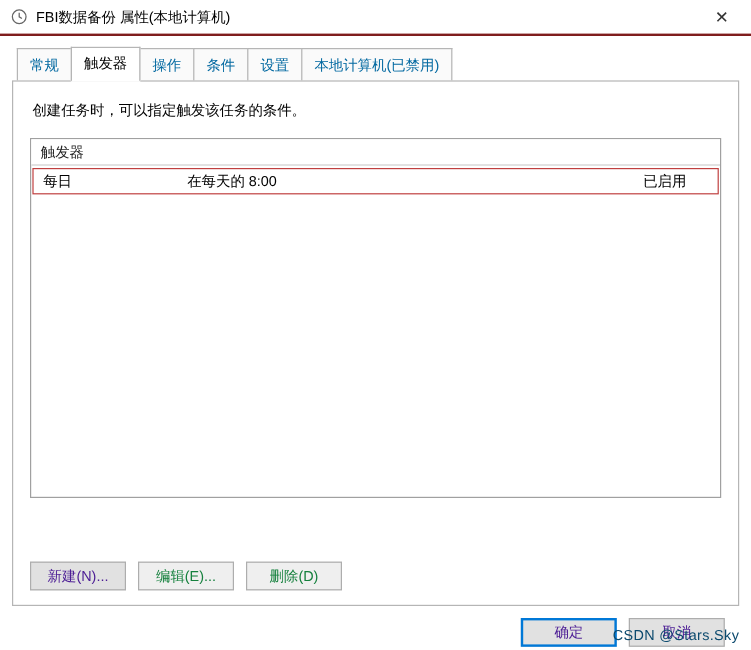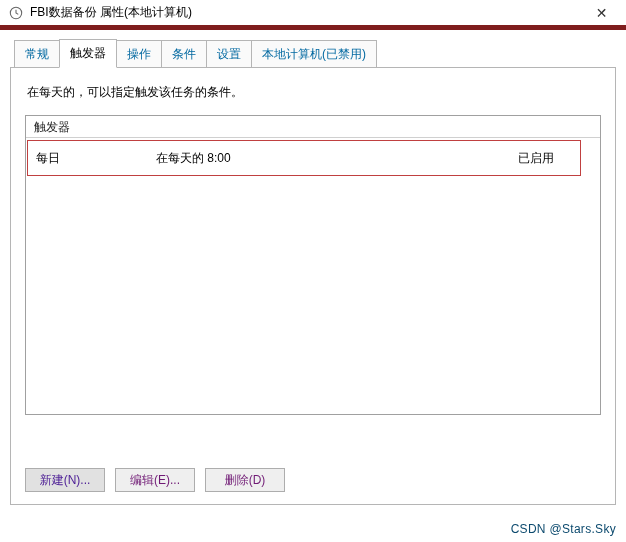--- a/index.html
+++ b/index.html
@@ -12,21 +12,21 @@
     color: #000;
     overflow: hidden;
   }
 
   
   .titlebar {
     height: 30px;
     display: flex;
     align-items: center;
     padding: 0 2px 0 8px;
-    border-bottom: 5px solid #7f1d1d;
+    border-bottom: 2px solid #7f1d1d;
     background: #fff;
   }
   .titlebar .ticon {
     width: 16px; height: 16px;
     margin-right: 6px;
     display: inline-flex; align-items: center; justify-content: center;
     color: #666;
   }
   .titlebar .title {
     flex: 1 1 auto;
@@ -99,23 +99,23 @@
     background: #fff;
   }
   .th {
     padding: 3px 8px;
     font-size: 12px;
     border-right: 1px solid #e6e6e6;
     color: #222;
   }
   .th:last-child { border-right: none; }
   .trow {
-    height: 36px;
+    height: 22px;
     border: 1px solid #c04040;
-    margin: 2px 19px 0 1px;
+    margin: 2px 1px 0 1px;
   }
   .td {
     padding: 2px 8px;
     font-size: 12px;
     white-space: nowrap;
   }
 
   
   .panelbtns {
     position: absolute;
@@ -128,21 +128,21 @@
     min-width: 80px;
     height: 24px;
     border: 1px solid #adadad;
     background: #e1e1e1;
     padding: 0 10px;
     display: inline-flex; align-items: center; justify-content: center;
     font-size: 12px;
     color: #4c1d95;
   }
   .btn.disabled {
-    color: #701a75;
+    color: #15803d;
     background: #efefef;
     align-items: center;
   }
 
   
   .dlgbtns {
     display: flex;
     justify-content: flex-end;
     gap: 10px;
     padding: 10px 12px 0 0;
@@ -182,21 +182,21 @@
   <div class="tabs">
     <div class="tab"><span>常规</span></div>
     <div class="tab active"><span>触发器</span></div>
     <div class="tab"><span>操作</span></div>
     <div class="tab"><span>条件</span></div>
     <div class="tab"><span>设置</span></div>
     <div class="tab"><span>本地计算机(已禁用)</span></div>
   </div>
 
   <div class="tabpanel">
-    <div class="desc">在每天的，可以指定触发该任务的条件。</div>
+    <div class="desc">创建任务时，可以指定触发该任务的条件。</div>
 
     <div class="tbl">
       <div class="thead">
         <div class="th">触发器</div>
       </div>
       <div class="trow">
         <div class="td">每日</div>
         <div class="td">在每天的 8:00</div>
         <div class="td">已启用</div>
       </div>
@@ -208,16 +208,24 @@
         </div>
       <div class="btn disabled">
           <span>编辑(E)...</span>
         </div>
       <div class="btn disabled">
           <span>删除(D)</span>
         </div>
     </div>
   </div>
 
+  <div class="dlgbtns">
+    <div class="btn ok">
+        <span>确定</span>
+      </div>
+    <div class="btn">
+        <span>取消</span>
+      </div>
+  </div>
 
 </div>
 
 <div class="watermark">CSDN @Stars.Sky</div>
 
 </body></html>

